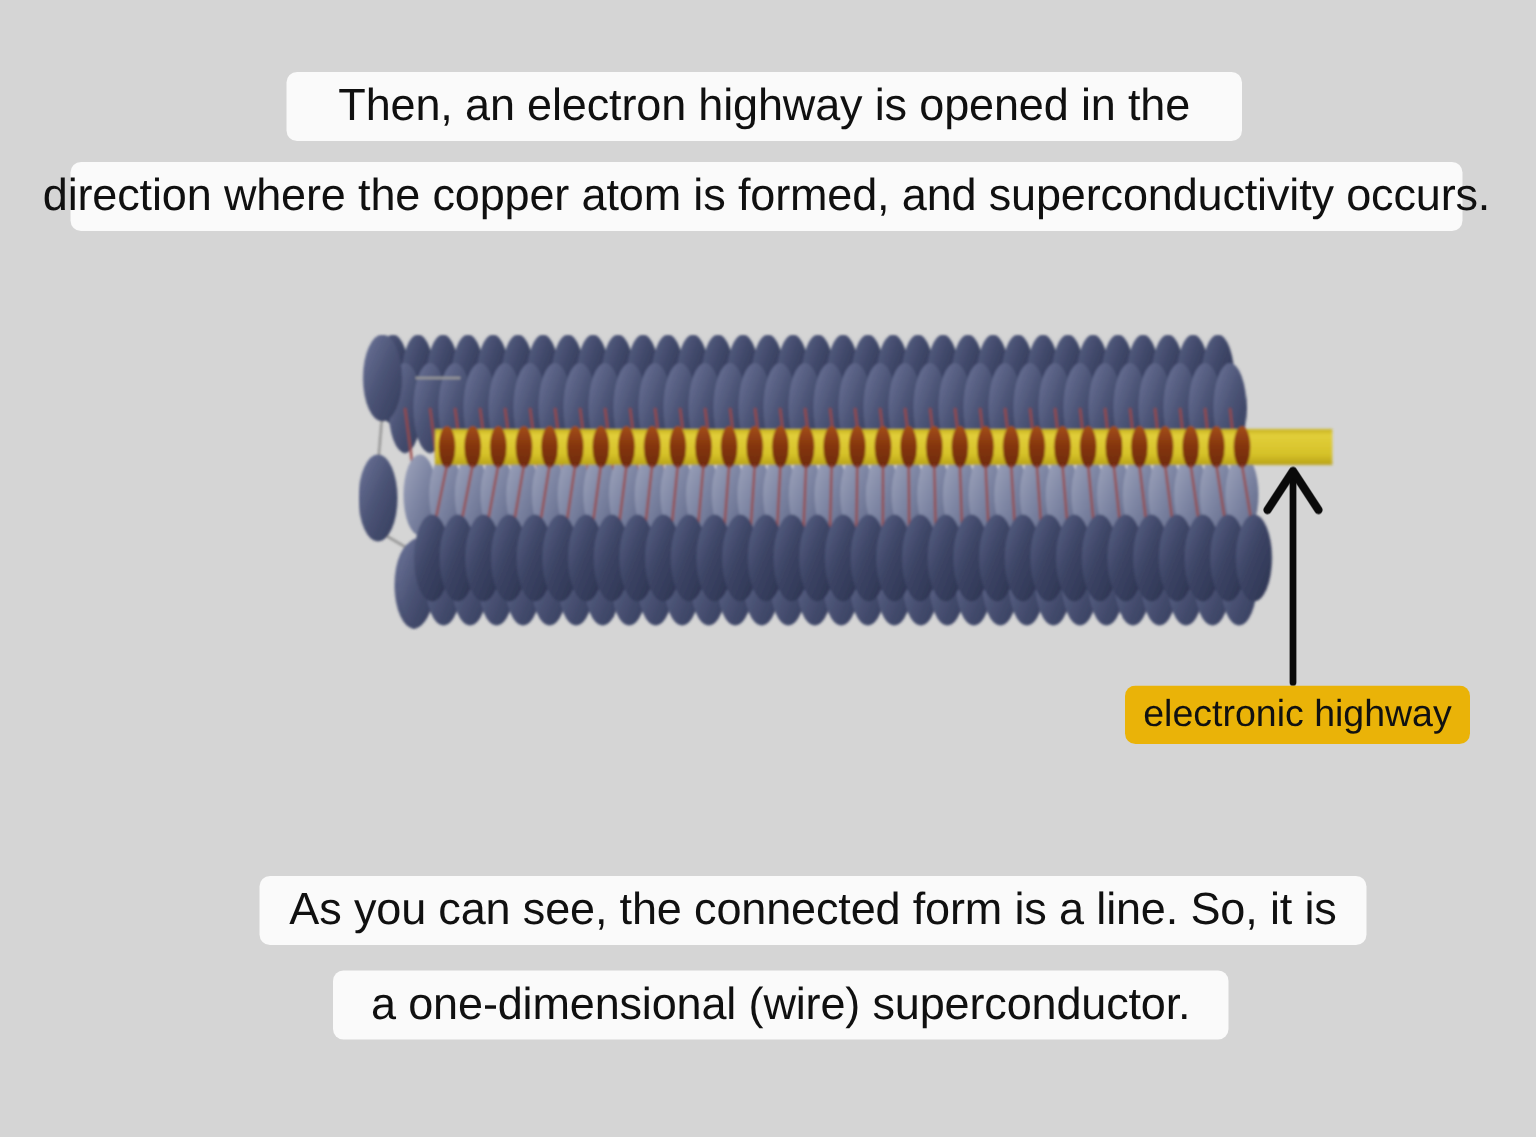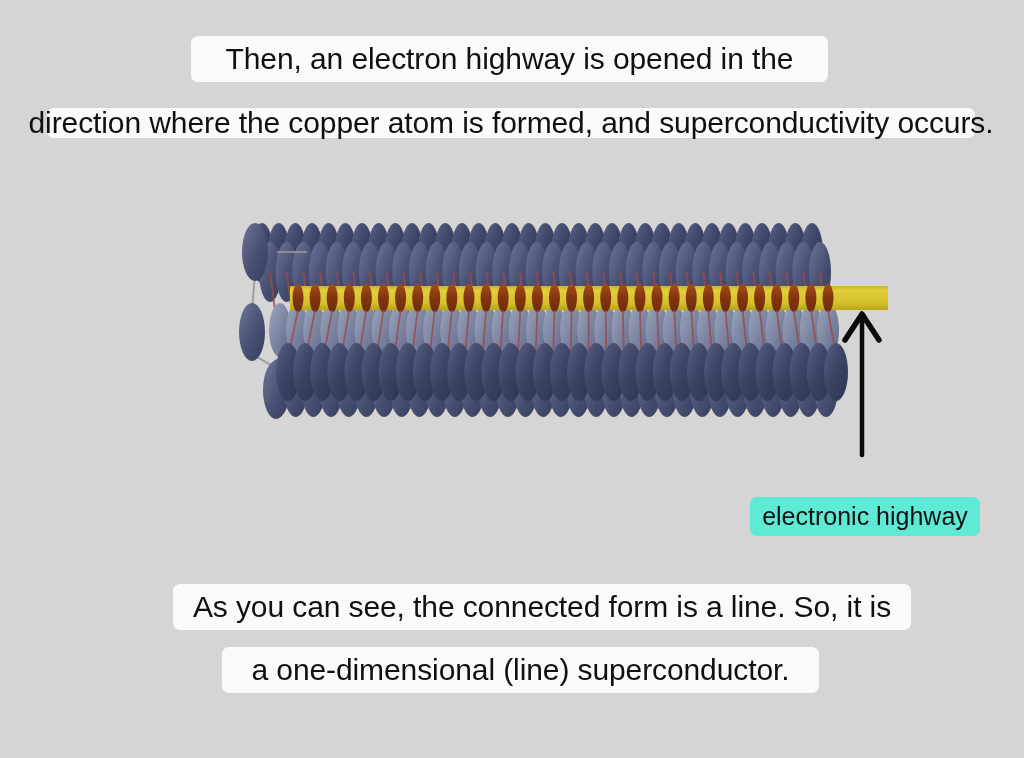--- a/index.html
+++ b/index.html
@@ -26,40 +26,39 @@
     border-radius: 7px;
     font-family: "Liberation Sans", sans-serif;
     font-size: 30px;
     line-height: 1.0;
     white-space: nowrap;
     display: flex;
     align-items: center;
     justify-content: center;
     letter-spacing: -0.1px;
   }
-  .cap-top-1 { left: 191px; top: 36px;  width: 637px; height: 46px; }
-  .cap-top-2 { left: 47px;  top: 108px; width: 928px; height: 30px; }
+  .cap-top-1 { left: 191px; top: 48px;  width: 637px; height: 46px; }
+  .cap-top-2 { left: 47px;  top: 108px; width: 928px; height: 46px; }
   .cap-bot-1 { left: 154px; top: 584px; width: 738px; height: 46px; margin-left: 19px; }
   .cap-bot-2 { left: 222px; top: 647px; width: 597px; height: 46px; }
 
   .label-highway {
     position: absolute;
     left: 750px;
     top: 457px;
     width: 230px;
     height: 39px;
-    background: #5eead4;
+    background: #eab308;
     color: #111;
     border-radius: 7px;
     font-size: 25px;
     display: flex;
     align-items: center;
     justify-content: center;
     white-space: nowrap;
-    margin-top: 40px;
   }
 
   
   #diagram {
     position: absolute;
     left: 0;
     top: 0;
     width: 1024px;
     height: 758px;
     pointer-events: none;
@@ -402,15 +401,15 @@
       <polyline points="845,340 862,314 879,340" fill="none" stroke="#0a0a0a" stroke-width="5.5" stroke-linecap="round" stroke-linejoin="round"></polyline>
     </g>
   </svg>
 
   <div class="caption cap-top-1">Then, an electron highway is opened in the</div>
   <div class="caption cap-top-2">direction where the copper atom is formed, and superconductivity occurs.</div>
 
   <div class="label-highway">electronic highway</div>
 
   <div class="caption cap-bot-1">As you can see, the connected form is a line. So, it is</div>
-  <div class="caption cap-bot-2">a one-dimensional (line) superconductor.</div>
+  <div class="caption cap-bot-2">a one-dimensional (wire) superconductor.</div>
 
 </div>
 
 </body></html>

